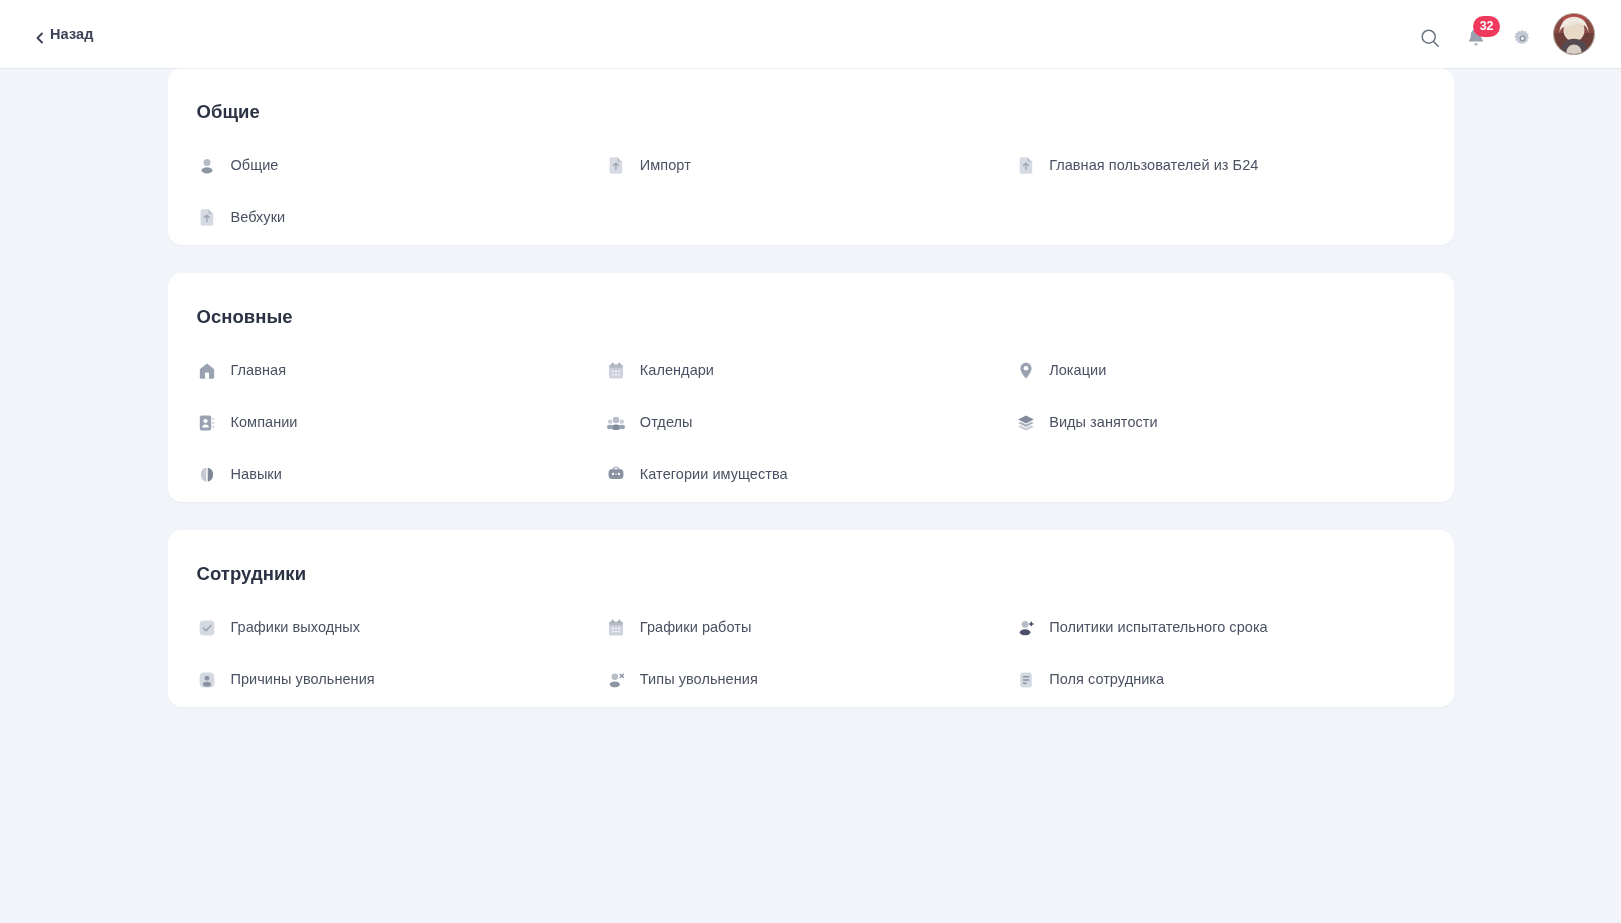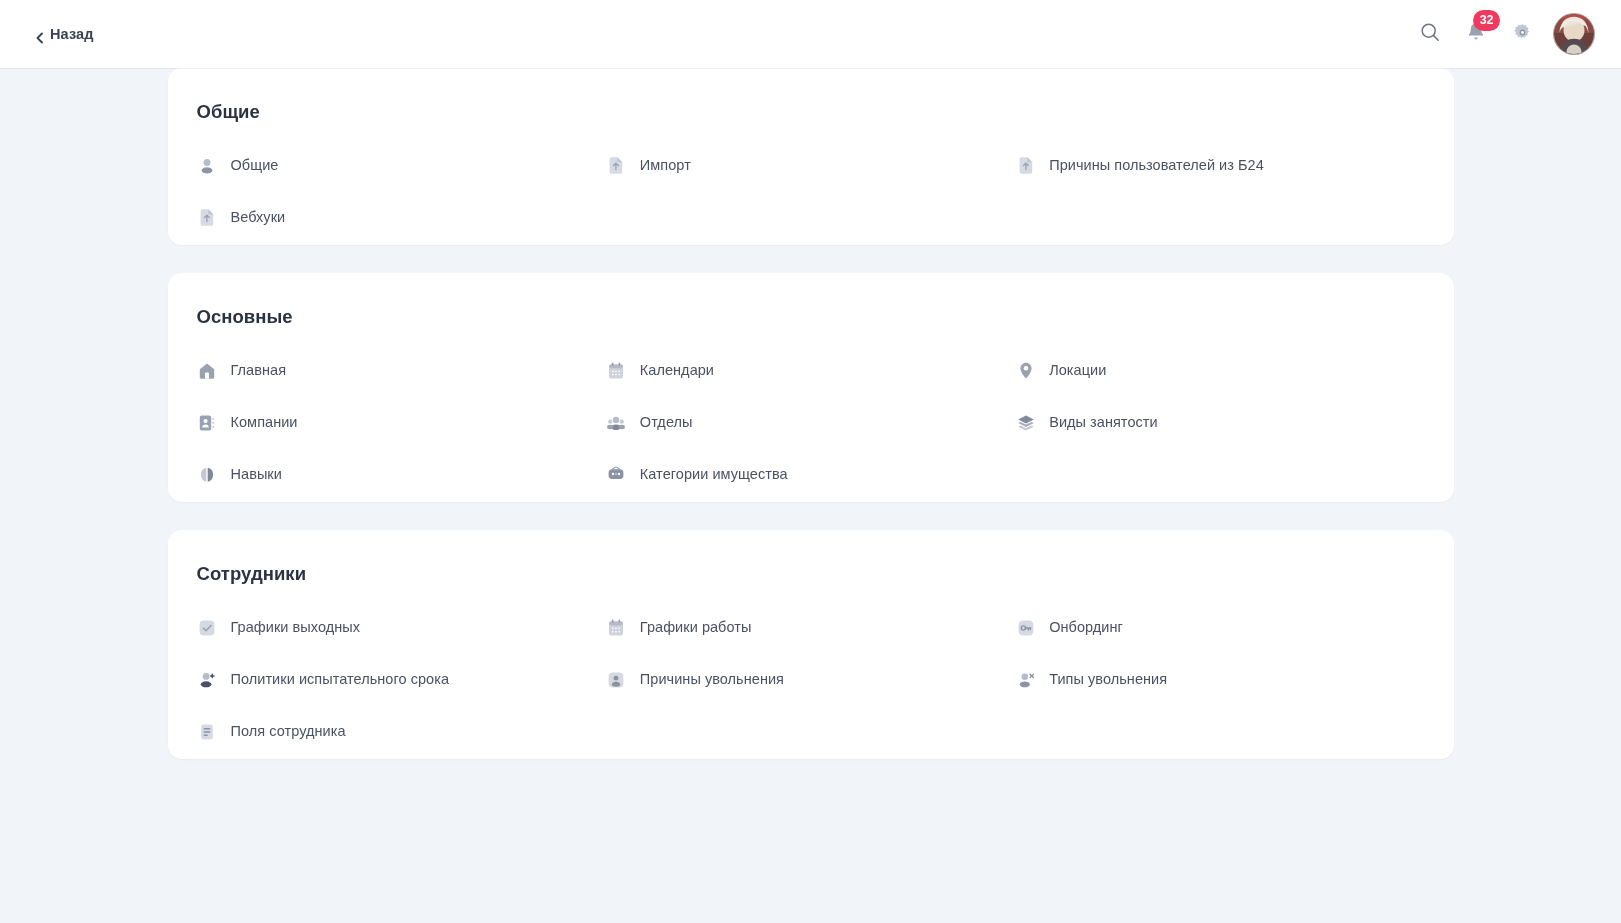--- a/index.html
+++ b/index.html
@@ -46,21 +46,21 @@
   }
   .back-label {
     font-size: 14.5px;
     font-weight: 700;
     color: #3b4254;
     letter-spacing: 0.1px;
   }
 
   .topbar-right {
     display: flex;
-    align-items: center;
+    align-items: flex-end;
     gap: 16px;
   }
 
   .icon-btn {
     position: relative;
     width: 30px;
     height: 30px;
     display: flex;
     align-items: center;
     justify-content: center;
@@ -272,21 +272,21 @@
         </div>
 
         <div class="entry">
           <span class="entry-icon">
             <svg width="20" height="20" viewBox="0 0 20 20" fill="none" xmlns="http://www.w3.org/2000/svg">
               <path d="M3.6 2.9a1.6 1.6 0 011.6-1.6h6.1l4.9 4.9v9.9a1.6 1.6 0 01-1.6 1.6H5.2a1.6 1.6 0 01-1.6-1.6V2.9z" fill="#d6dae2"></path>
               <path d="M11.3 1.3l4.9 4.9h-3.6a1.3 1.3 0 01-1.3-1.3V1.3z" fill="#bfc5d0"></path>
               <path d="M9.9 13.6V7.4M9.9 7.1L7.5 9.5M9.9 7.1l2.4 2.4" stroke="#9aa2b1" stroke-width="1.3" stroke-linecap="round" stroke-linejoin="round"></path>
             </svg>
           </span>
-          <span class="entry-label">Причины пользователей из Б24</span>
+          <span class="entry-label">Главная пользователей из Б24</span>
         </div>
 
         <div class="entry">
           <span class="entry-icon">
             <svg width="20" height="20" viewBox="0 0 20 20" fill="none" xmlns="http://www.w3.org/2000/svg">
               <path d="M3.6 2.9a1.6 1.6 0 011.6-1.6h6.1l4.9 4.9v9.9a1.6 1.6 0 01-1.6 1.6H5.2a1.6 1.6 0 01-1.6-1.6V2.9z" fill="#d6dae2"></path>
               <path d="M11.3 1.3l4.9 4.9h-3.6a1.3 1.3 0 01-1.3-1.3V1.3z" fill="#bfc5d0"></path>
               <path d="M9.9 13.6V7.4M9.9 7.1L7.5 9.5M9.9 7.1l2.4 2.4" stroke="#9aa2b1" stroke-width="1.3" stroke-linecap="round" stroke-linejoin="round"></path>
             </svg>
           </span>
@@ -429,30 +429,20 @@
               <circle cx="10" cy="10.3" r="0.85" fill="#ffffff"></circle>
               <circle cx="13.2" cy="10.3" r="0.85" fill="#ffffff"></circle>
               <circle cx="6.8" cy="13.6" r="0.85" fill="#ffffff"></circle>
               <circle cx="10" cy="13.6" r="0.85" fill="#ffffff"></circle>
               <circle cx="13.2" cy="13.6" r="0.85" fill="#ffffff"></circle>
             </svg>
           </span>
           <span class="entry-label">Графики работы</span>
         </div>
 
-        <div class="entry">
-          <span class="entry-icon">
-            <svg width="20" height="20" viewBox="0 0 20 20" fill="none" xmlns="http://www.w3.org/2000/svg">
-              <rect x="2.6" y="2.6" width="14.8" height="14.8" rx="4.2" fill="#d5d9e1"></rect>
-              <circle cx="7.4" cy="10" r="2.1" stroke="#8b93a3" stroke-width="1.4"></circle>
-              <path d="M9.6 10h5.2M12.3 10v1.9M14.3 10v1.6" stroke="#8b93a3" stroke-width="1.4" stroke-linecap="round"></path>
-            </svg>
-          </span>
-          <span class="entry-label">Онбординг</span>
-        </div>
 
 
         <div class="entry">
           <span class="entry-icon">
             <svg width="20" height="20" viewBox="0 0 20 20" fill="none" xmlns="http://www.w3.org/2000/svg">
               <circle cx="9.1" cy="6.4" r="3.4" fill="#b6bcc8"></circle>
               <ellipse cx="9.1" cy="14.3" rx="5.3" ry="3" fill="#4c4f6b"></ellipse>
               <path d="M15.3 4.2v3.4M13.6 5.9h3.4" stroke="#4c4f6b" stroke-width="1.5" stroke-linecap="round"></path>
             </svg>
           </span>

